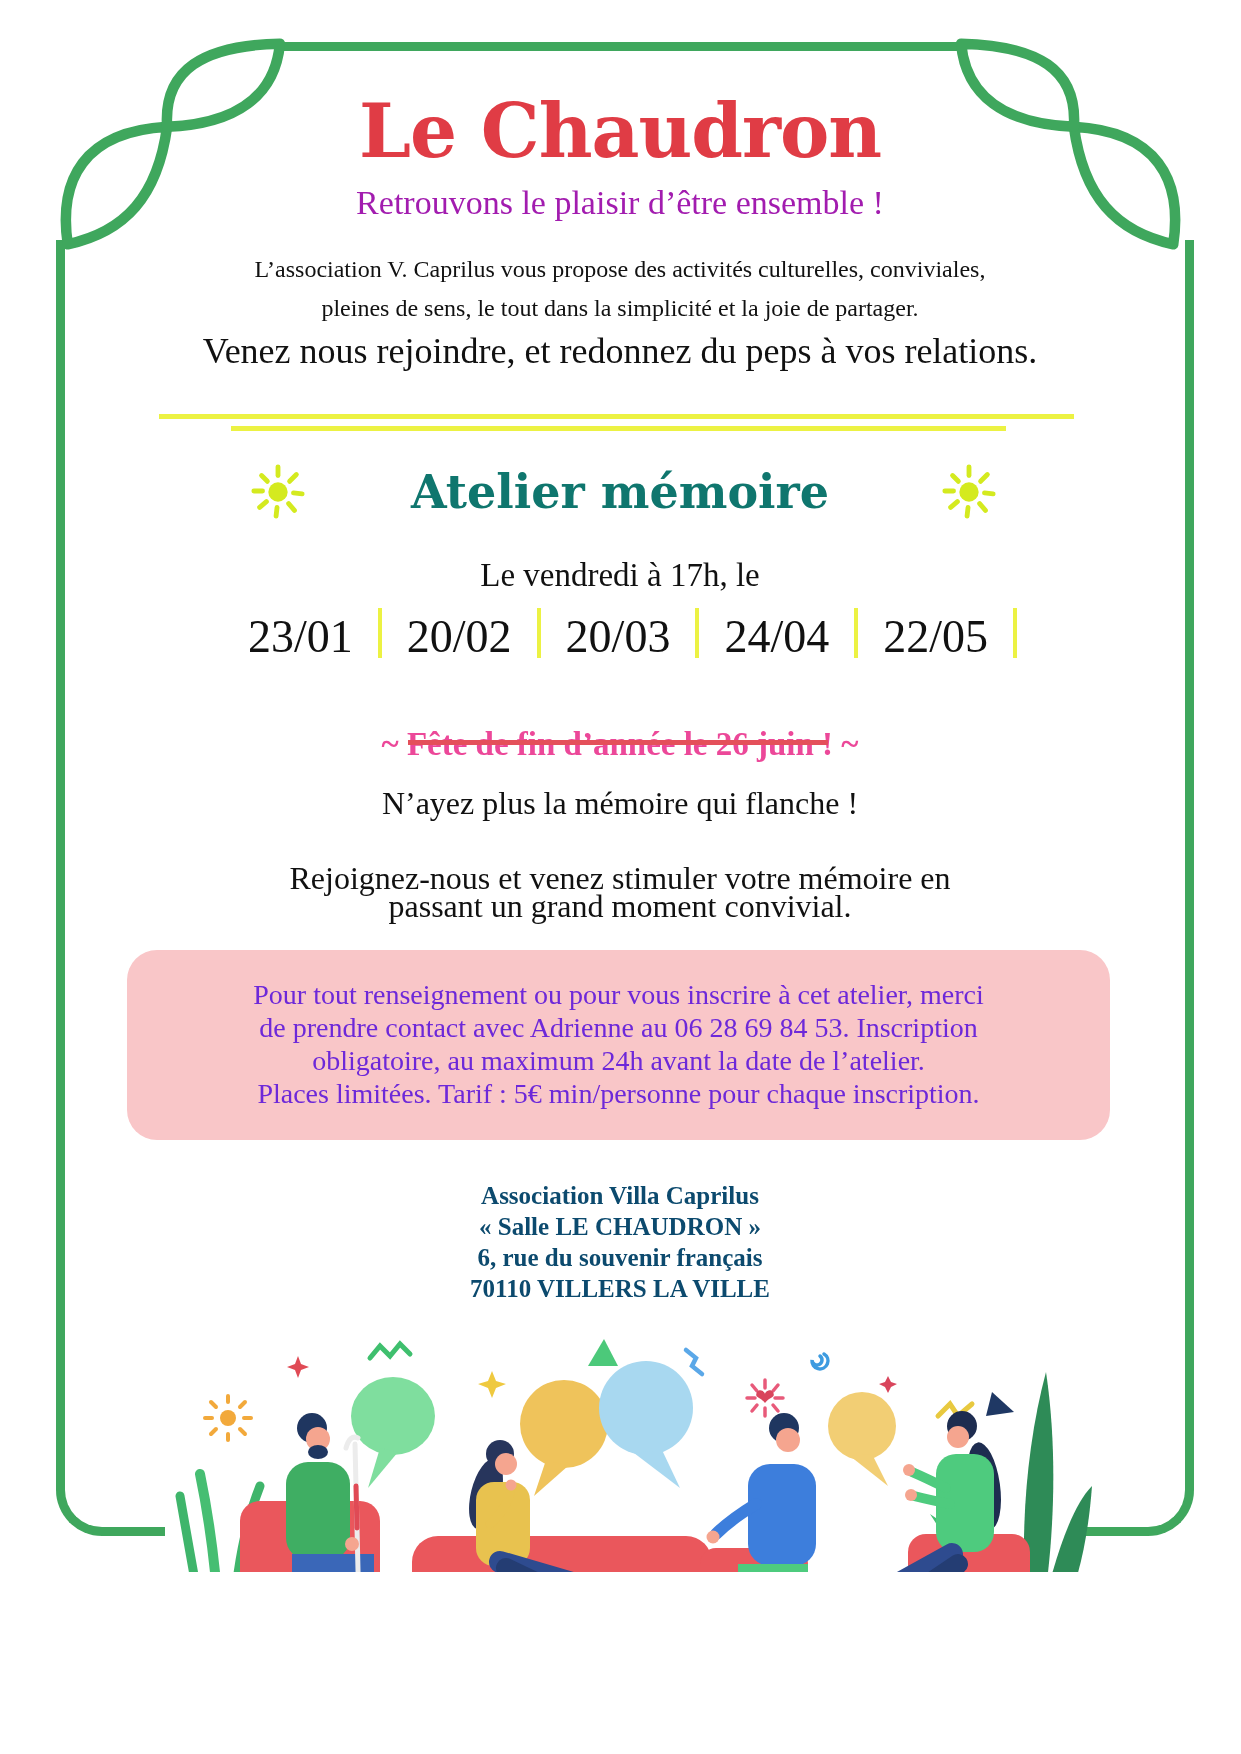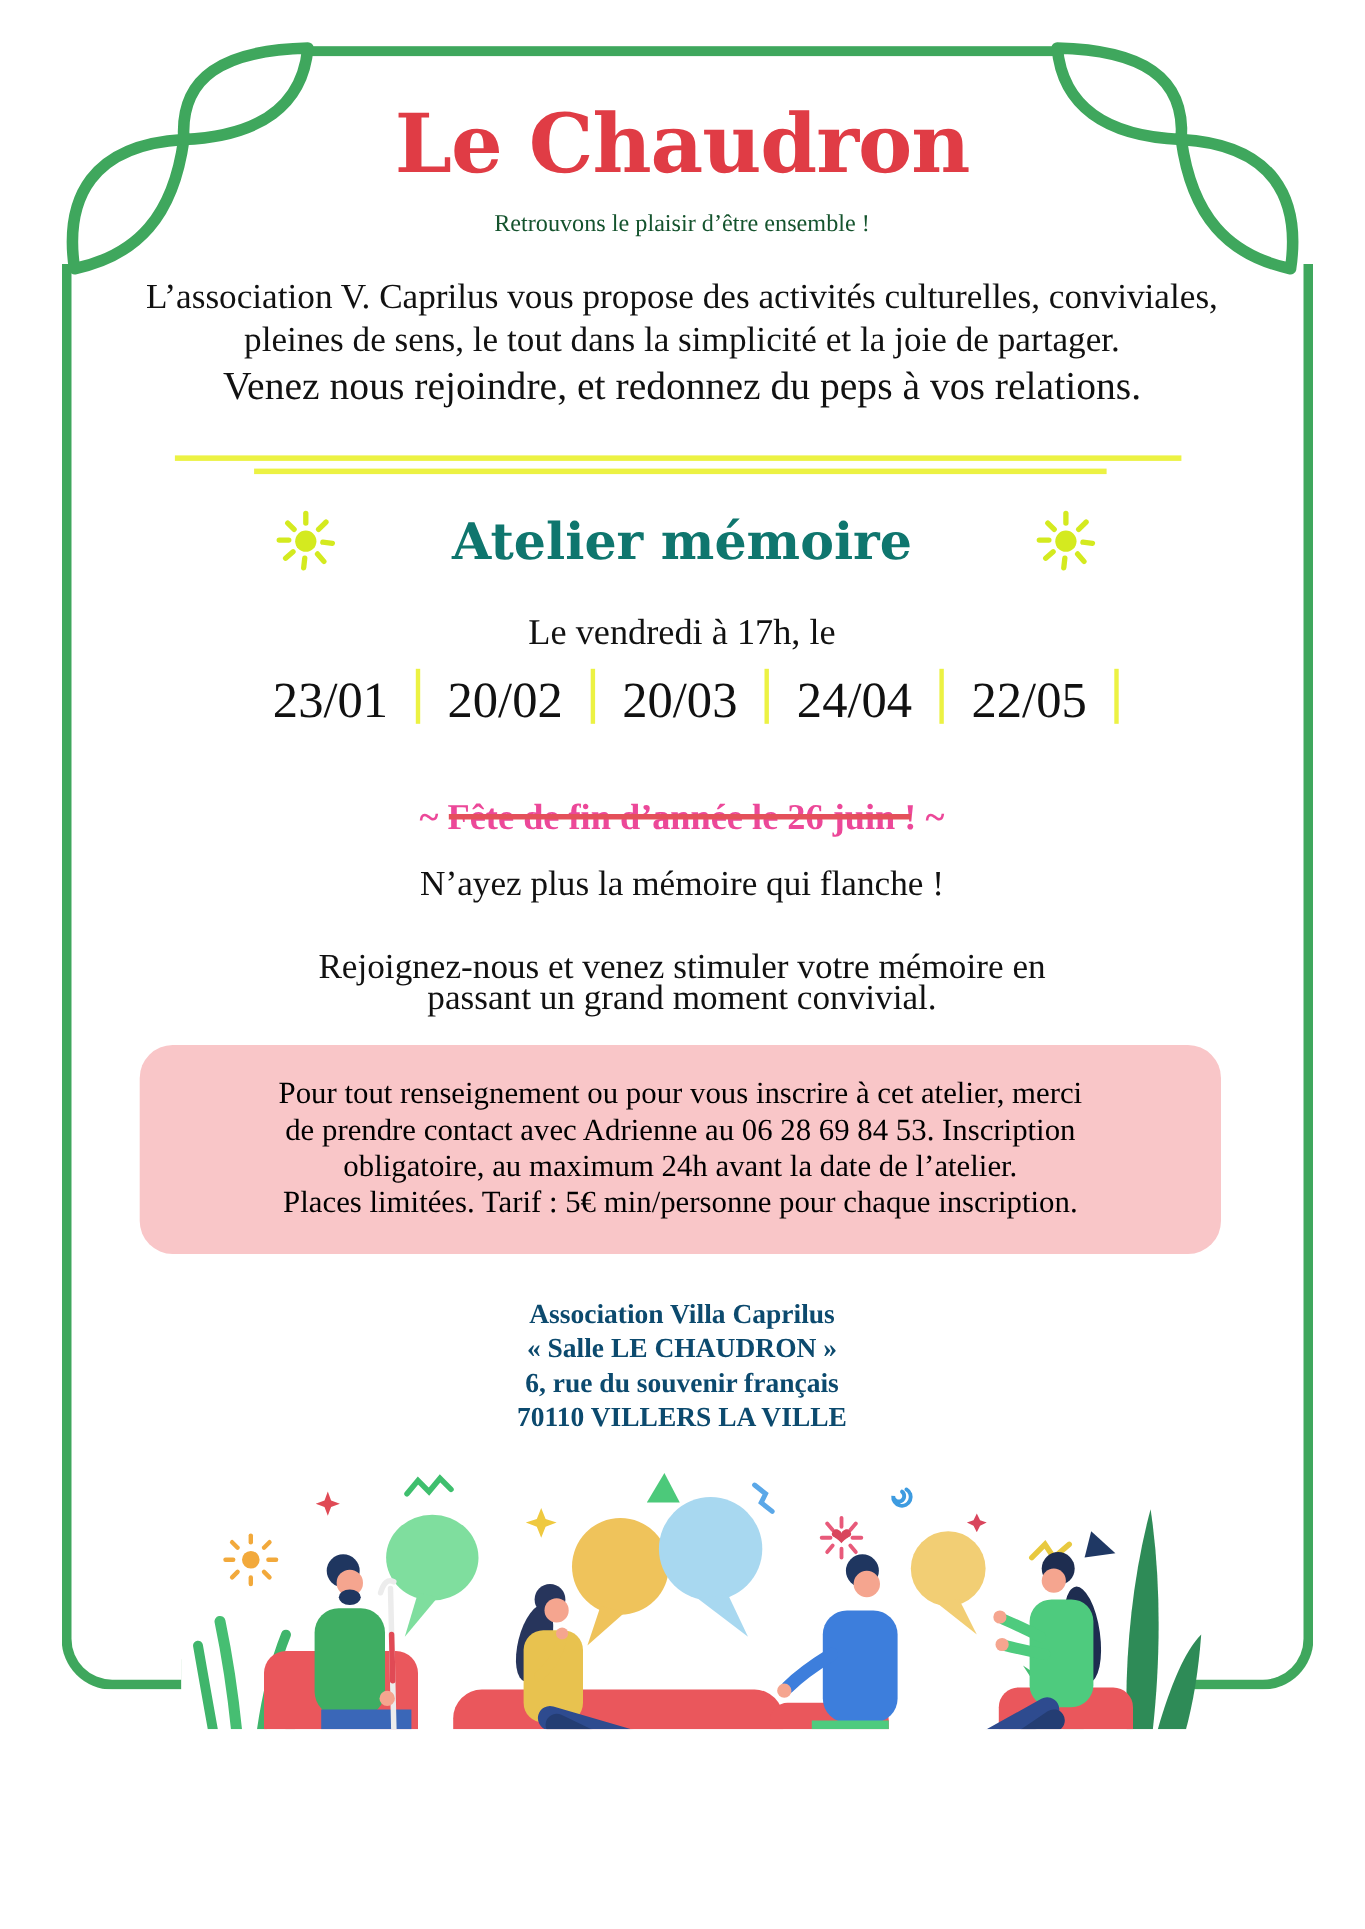--- a/index.html
+++ b/index.html
@@ -16,23 +16,23 @@
     border-right:9px solid #3FA75D;border-bottom:9px solid #3FA75D;
     border-bottom-right-radius:46px;}
   .frame-top{left:278px;top:42px;width:688px;height:9px;background:#3FA75D;}
   .corner{width:240px;height:215px;}
   .corner.tl{left:50px;top:36px;}
   .corner.tr{left:951px;top:36px;transform:scaleX(-1);}
 
   
   .title{top:86px;font-family:"DejaVu Serif", serif;font-weight:bold;
          font-size:74px;line-height:90px;color:#E03C45;letter-spacing:-1px;}
-  .tagline{top:184px;font-size:22px;line-height:38px;color:#14532d;}
-
-  .intro1{top:250px;font-size:32px;line-height:39px;}
+  .tagline{top:184px;font-size:34px;line-height:38px;color:#a21caf;}
+
+  .intro1{top:250px;font-size:24px;line-height:39px;}
   .intro3{top:332px;font-size:36px;line-height:39px;}
 
   .rule{height:5px;background:#ECF243;}
   .rule1{left:159px;top:414px;width:915px;}
   .rule2{left:231px;top:426px;width:775px;}
 
   
   .heading{top:464px;font-family:"DejaVu Serif", serif;font-weight:bold;
            font-size:46px;line-height:56px;color:#0f766e;}
   .sun{width:58px;height:58px;}
@@ -44,21 +44,21 @@
   .date-sep{width:4px;height:50px;background:#ECF243;flex:0 0 auto;}
   .party{top:724px;font-size:33px;line-height:40px;font-weight:bold;color:#ec4899;}
   .party-underline{left:408px;top:740px;width:420px;height:5px;background:#E4505A;}
   .pitch1{top:783px;font-size:32px;line-height:40px;}
   .pitch2{top:836px;font-size:32px;line-height:40px;margin-top:22px;}
   .pitch3{top:886px;font-size:32px;line-height:40px;}
 
   
   .info-box{left:127px;top:950px;width:983px;height:190px;background:#F9C6C8;
             border-radius:30px;text-align:center;padding-top:28px;box-sizing:border-box;}
-  .info-box div{font-size:28px;line-height:33px;color:#000000;}
+  .info-box div{font-size:28px;line-height:33px;color:#6d28d9;}
 
   
   .address{top:1180px;font-weight:bold;font-size:25px;line-height:31px;color:#0c4a6e;}
 
   
   .illus{left:140px;top:1336px;width:960px;height:380px;}
 </style>
 </head>
 <body>
 

